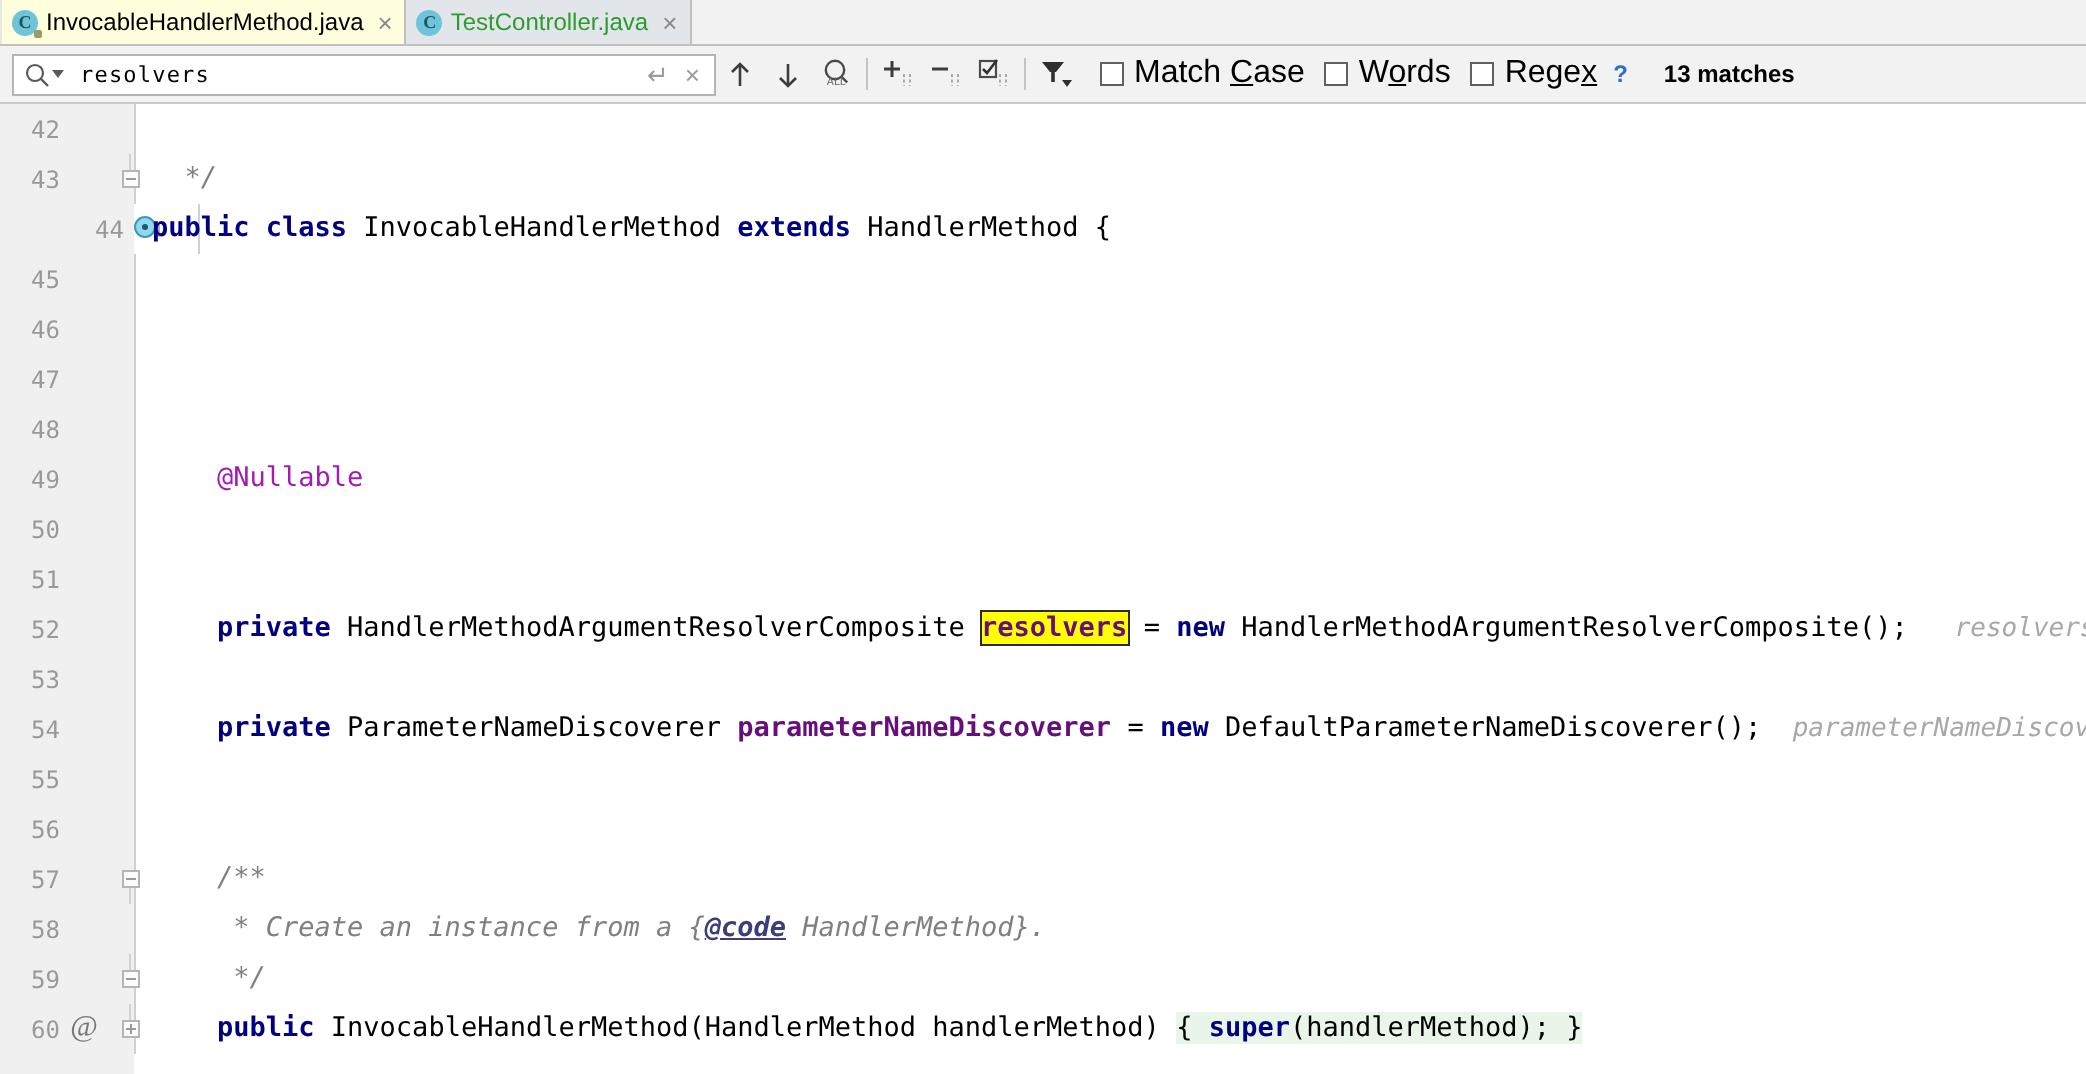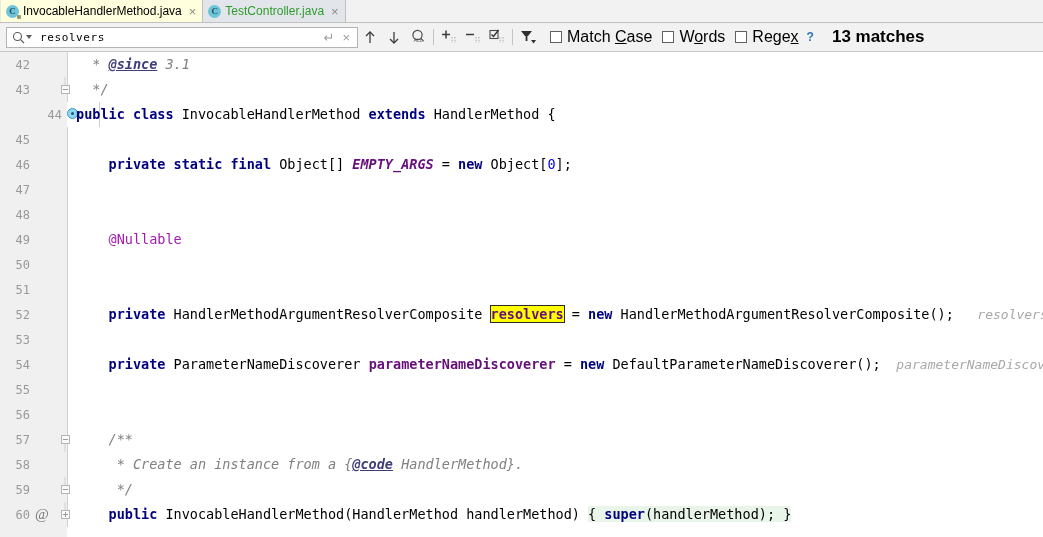--- a/index.html
+++ b/index.html
@@ -113,21 +113,21 @@
     border: 1px solid #606060; background: #fff;
     box-sizing: border-box; flex: 0 0 auto;
   }
   .chk-label { font-size: 16px; color: #000; }
   .chk-label u { text-decoration: underline; }
   .help-q {
     color: #2f6fbf; font-size: 12px; font-weight: bold;
     margin-left: 8px; cursor: pointer;
   }
   .matches {
-    font-size: 17px; font-weight: bold; color: #000;
+    font-size: 12px; font-weight: bold; color: #000;
     margin-left: 18px; white-space: nowrap;
   }
 
   
   .editor {
     position: relative;
     height: 487px;
     background: #ffffff;
     overflow: hidden;
   }
@@ -430,25 +430,23 @@
           <div class="fold-col">
             <div class="fold-line" style="top:0;bottom:17px;"></div>
             <div class="fold-marker plus">
               <div class="dash"></div>
               <div class="vert"></div>
             </div>
           </div>
         </div>
       </div>
     <div class="code-area" id="code-area">
-        <div class="code-line" style="top: 0px;"><span class="doc">  * </span><span class="doctag">@since</span><span class="doc"> 3.1</span></div>
         <div class="code-line" style="top: 25px;"><span class="doc">  */</span></div>
         <div class="code-line" style="top: 50px;"><span class="kw">public class </span><span>InvocableHandlerMethod </span><span class="kw">extends </span><span>HandlerMethod {</span></div>
         <div class="code-line" style="top: 75px;"></div>
-        <div class="code-line" style="top: 100px;"><span>    </span><span class="kw">private static final </span><span>Object[] </span><span class="fld">EMPTY_ARGS</span><span> = </span><span class="kw">new </span><span>Object[</span><span class="num">0</span><span>];</span></div>
         <div class="code-line" style="top: 125px;"></div>
         <div class="code-line" style="top: 150px;"></div>
         <div class="code-line" style="top: 175px;"><span>    </span><span class="anno">@Nullable</span></div>
         <div class="code-line" style="top: 225px;"></div>
         <div class="code-line" style="top: 250px;"><span>    </span><span class="kw">private </span><span>HandlerMethodArgumentResolverComposite </span><span class="hl">resolvers</span><span> = </span><span class="kw">new </span><span>HandlerMethodArgumentResolverComposite();</span><span class="hint">   resolvers:</span></div>
         <div class="code-line" style="top: 275px;"></div>
         <div class="code-line" style="top: 300px;"><span>    </span><span class="kw">private </span><span>ParameterNameDiscoverer </span><span class="fldn">parameterNameDiscoverer</span><span> = </span><span class="kw">new </span><span>DefaultParameterNameDiscoverer();</span><span class="hint">  parameterNameDiscove</span></div>
         <div class="code-line" style="top: 325px;"></div>
         <div class="code-line" style="top: 350px;"></div>
         <div class="code-line" style="top: 375px;"><span class="doc">    /**</span></div>

